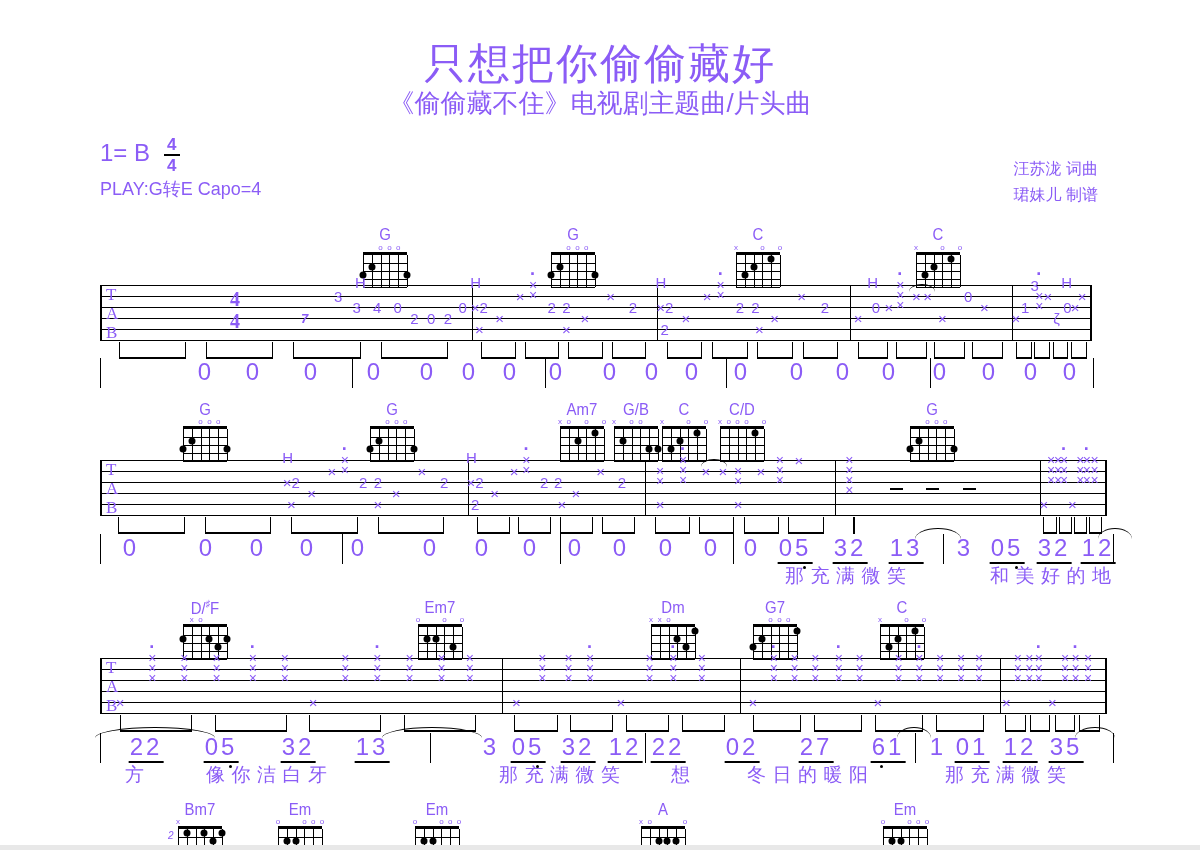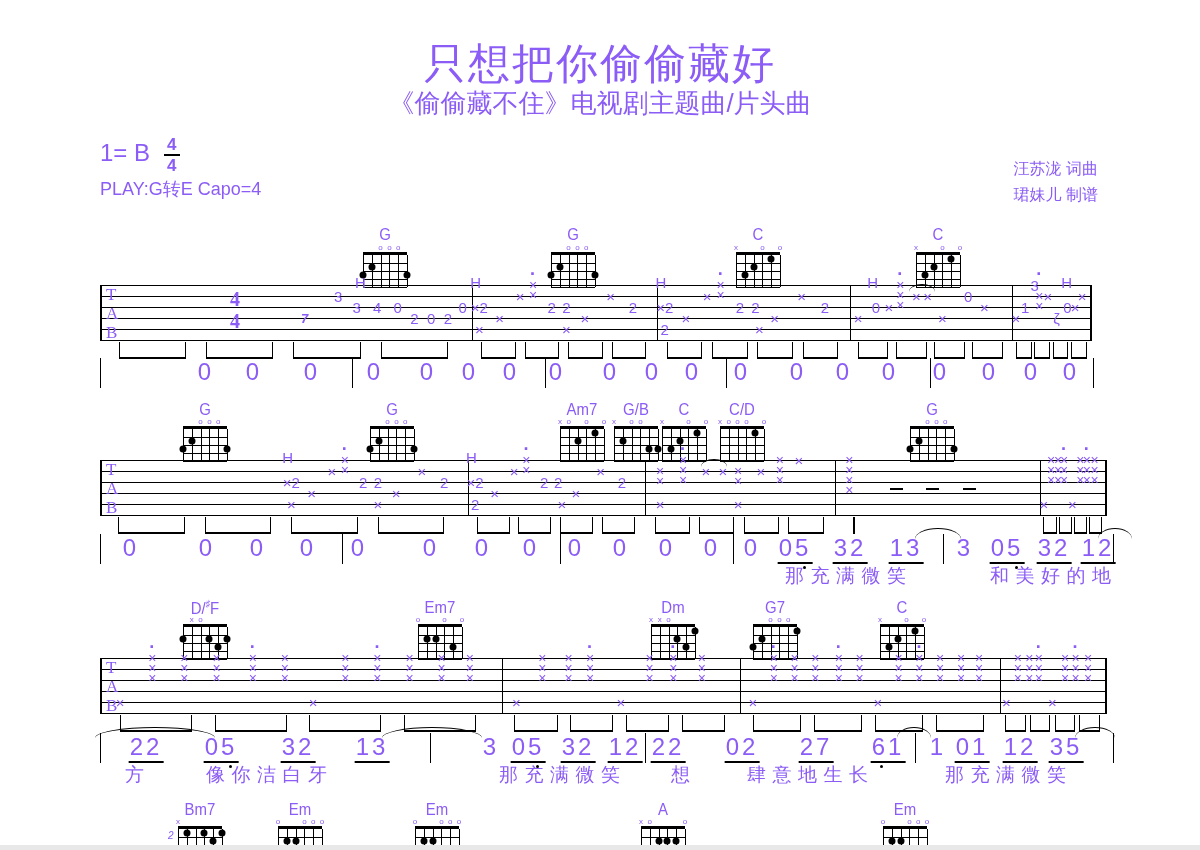--- a/index.html
+++ b/index.html
@@ -687,21 +687,21 @@
       <div class="abs num" style="left: 1020px; top: 735px;"><span class="u">12</span></div>
       <div class="abs num" style="left: 1066px; top: 735px;"><span class="u">35</span></div>
       <div class="abs arc" style="left: 95px; top: 727px; width: 120px; height: 10px;"></div>
       <div class="abs arc" style="left: 382px; top: 727px; width: 100px; height: 10px;"></div>
       <div class="abs arc" style="left: 897px; top: 727px; width: 34px; height: 10px;"></div>
       <div class="abs arc" style="left: 1075px; top: 727px; width: 40px; height: 10px;"></div>
       <div class="abs lyr" style="left: 125px; top: 762px;">方</div>
       <div class="abs lyr" style="left: 206px; top: 762px;">像你洁白牙</div>
       <div class="abs lyr" style="left: 499px; top: 762px;">那充满微笑</div>
       <div class="abs lyr" style="left: 671px; top: 762px;">想</div>
-      <div class="abs lyr" style="left: 747px; top: 762px;">肆意地生长</div>
+      <div class="abs lyr" style="left: 747px; top: 762px;">冬日的暖阳</div>
       <div class="abs lyr" style="left: 945px; top: 762px;">那充满微笑</div>
       <div class="abs cdlabel" style="left: 200px; top: 800px;">Bm7</div>
       <div class="abs abs cdbox" style="left: 178px; top: 826px; width: 44px; height: 32px;">
         <div class="abs cdv" style="left: 0px; height: 32px;"></div>
         <div class="abs cdm" style="left: 0px; top: -11px;">x</div>
         <div class="abs cdv" style="left: 8.8px; height: 32px;"></div>
         <div class="abs cdv" style="left: 17.6px; height: 32px;"></div>
         <div class="abs cdv" style="left: 26.4px; height: 32px;"></div>
         <div class="abs cdv" style="left: 35.2px; height: 32px;"></div>
         <div class="abs cdv" style="left: 44px; height: 32px;"></div>

